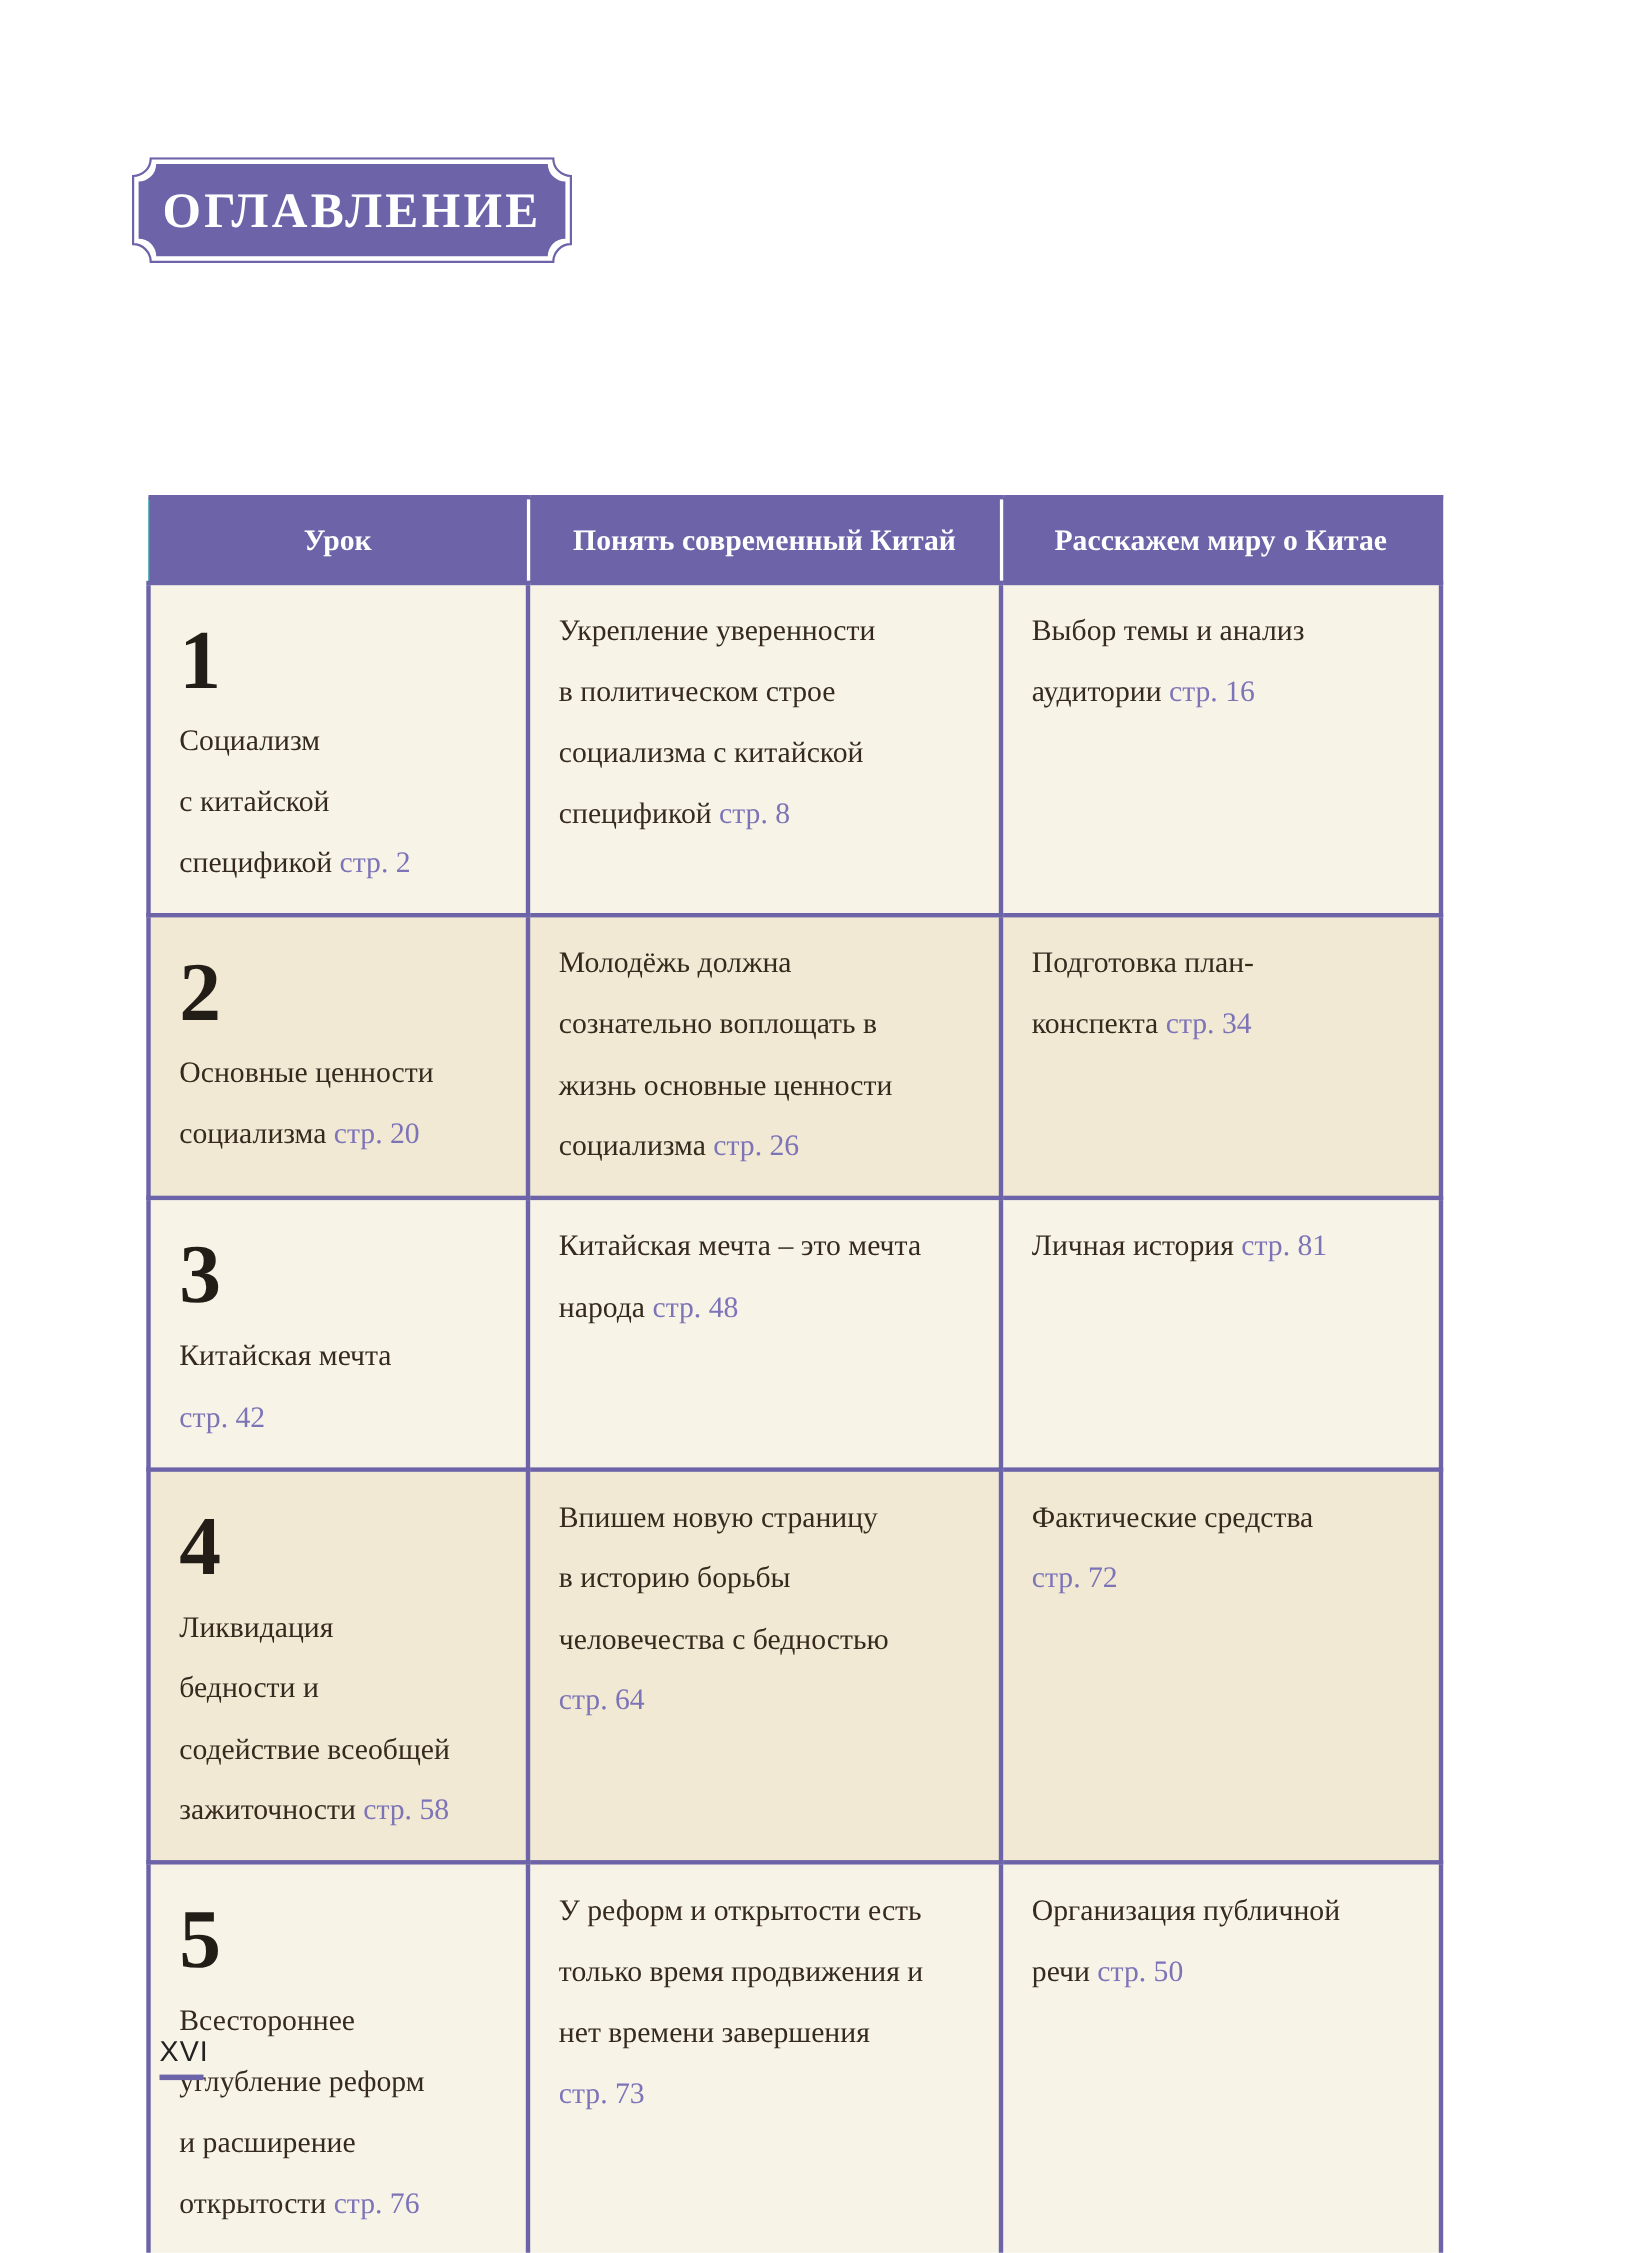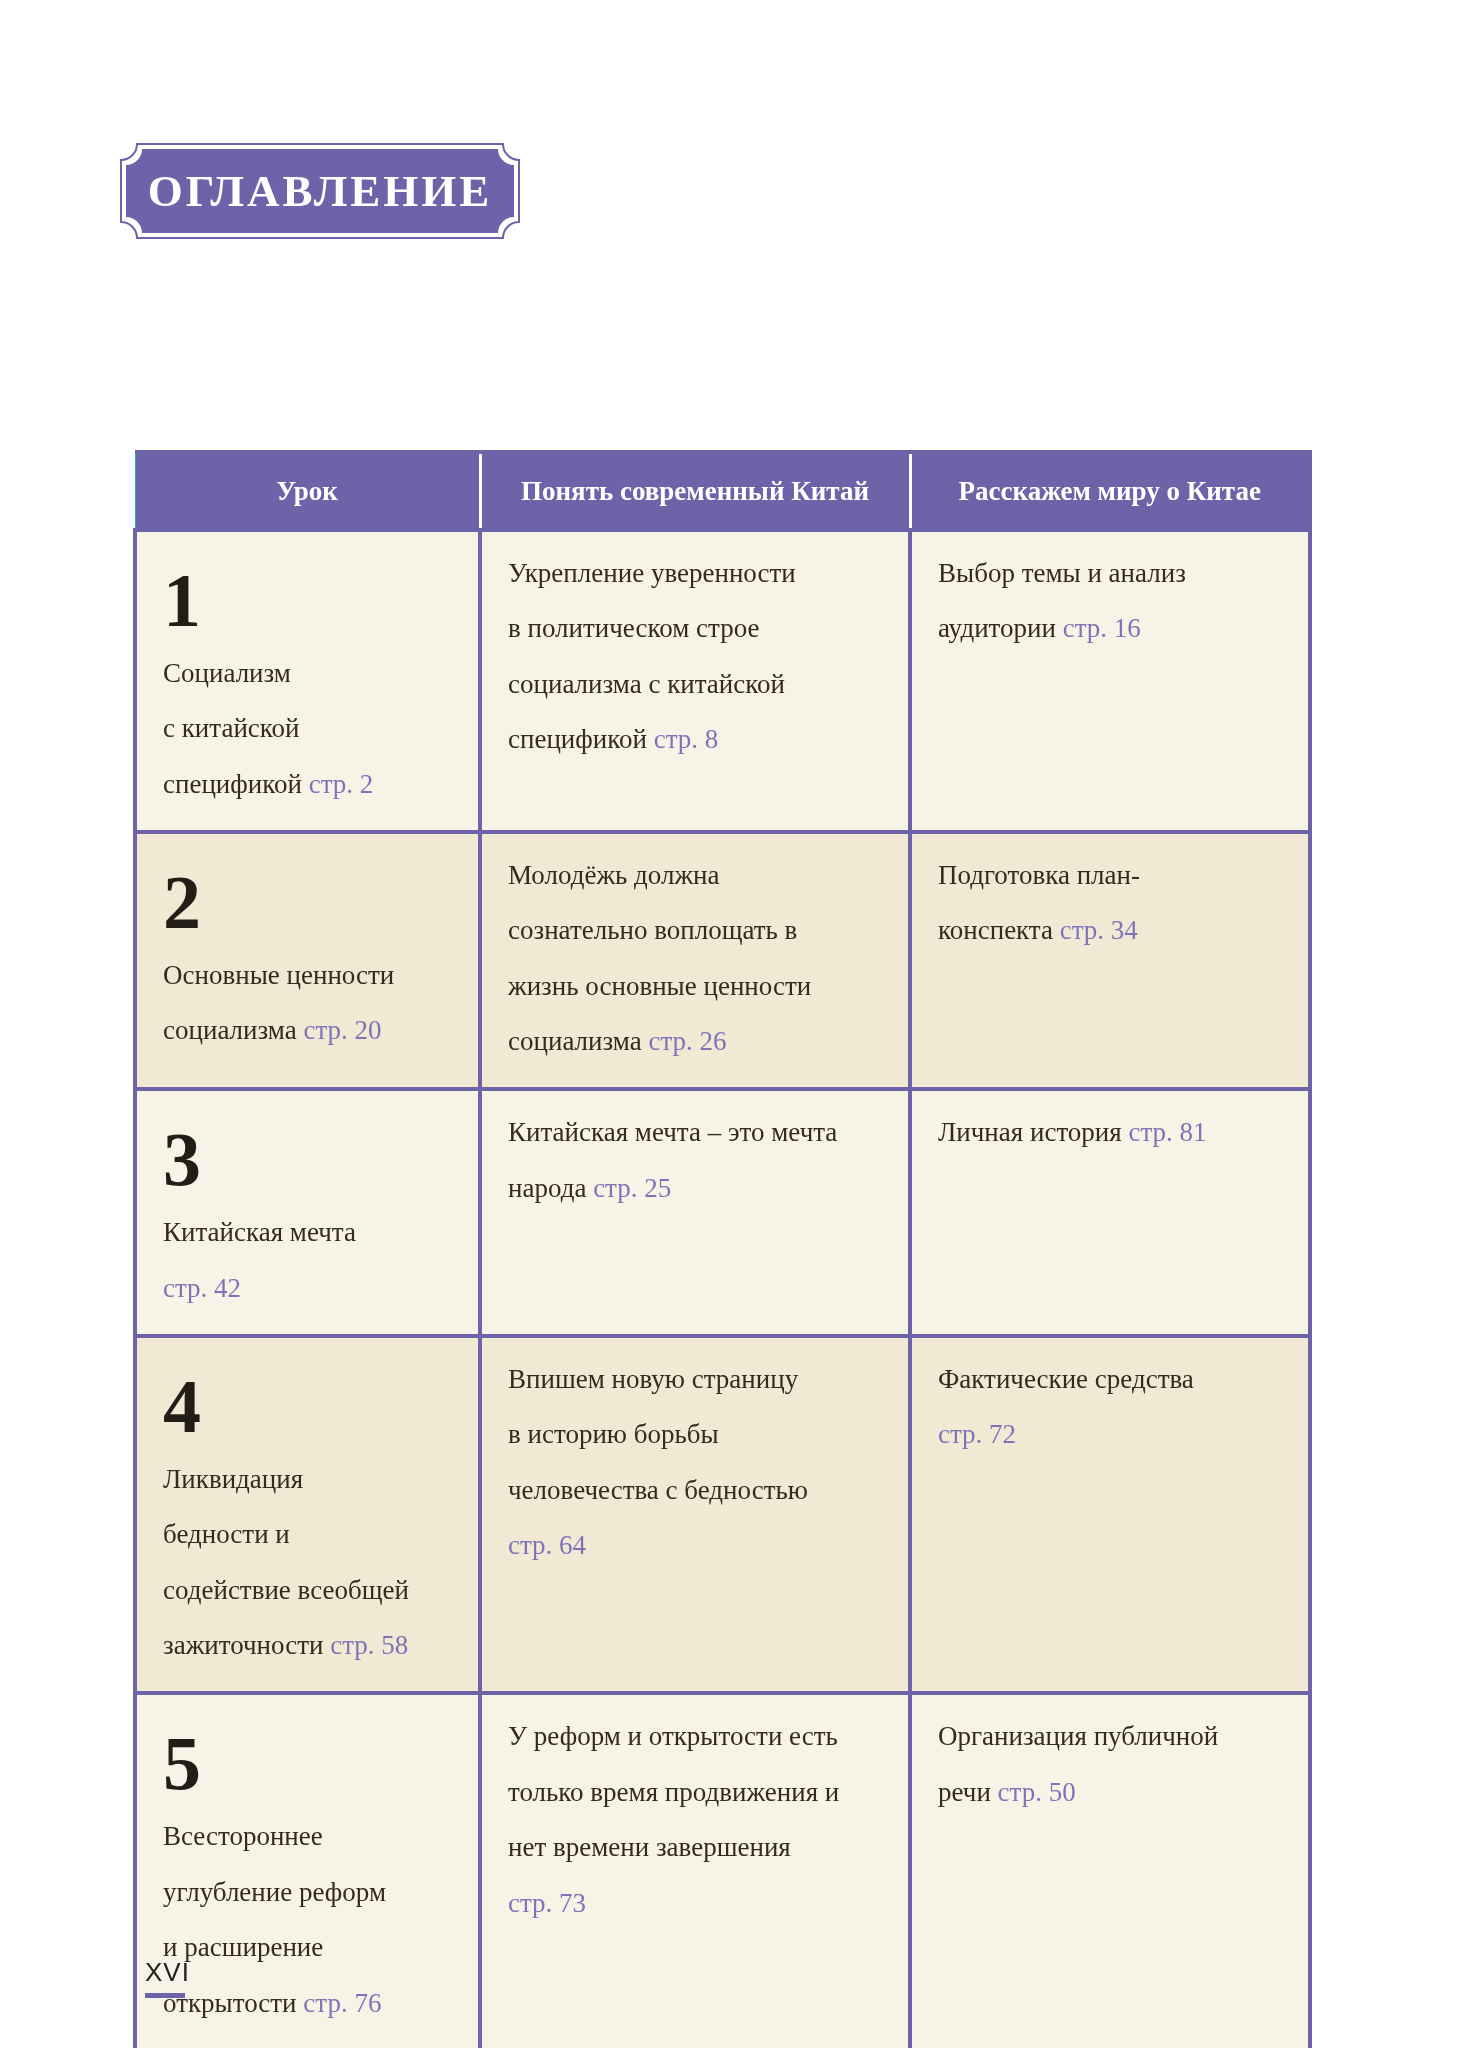--- a/index.html
+++ b/index.html
@@ -98,21 +98,21 @@
   .cell-text {
     margin: 0;
     white-space: pre-line;
   }
   .pref { color: #7d74b8; }
 
   
   .footer {
     position: absolute;
     left: 145px;
-    top: 1957px;
+    top: 1850px;
     font-family: "Liberation Sans", sans-serif;
     font-size: 26px;
     letter-spacing: 1px;
     color: #222222;
   }
   .footer-rule {
     width: 40px;
     height: 5px;
     background: #6c63a8;
     margin-top: 5px;
@@ -179,21 +179,21 @@
       </td>
     </tr>
     <tr class="row-odd r3">
       <td>
         <span class="lesson-number">3</span>
         <p class="cell-text"><span>Китайская мечта
 </span> <span class="pref">стр. 42</span></p>
       </td>
       <td>
         <p class="cell-text"><span>Китайская мечта – это мечта
-народа</span> <span class="pref">стр. 25</span></p>
+народа</span> <span class="pref">стр. 48</span></p>
       </td>
       <td>
         <p class="cell-text"><span>Личная история</span> <span class="pref">стр. 81</span></p>
       </td>
     </tr>
     <tr class="row-even r4">
       <td>
         <span class="lesson-number">4</span>
         <p class="cell-text"><span>Ликвидация
 бедности и

